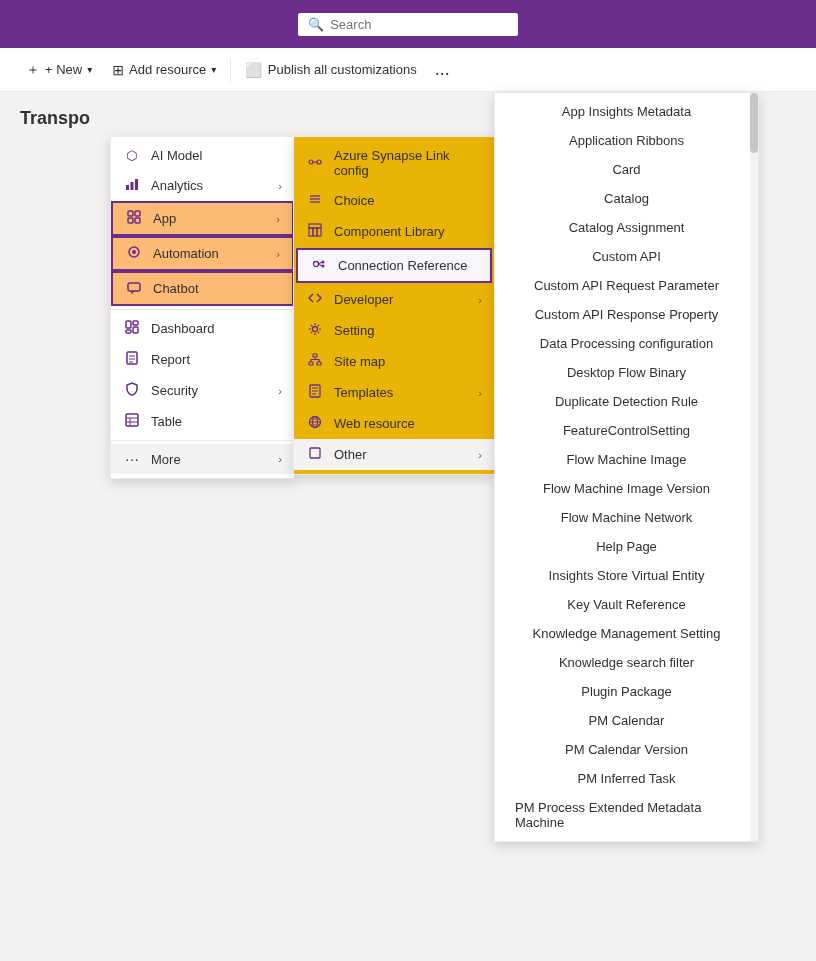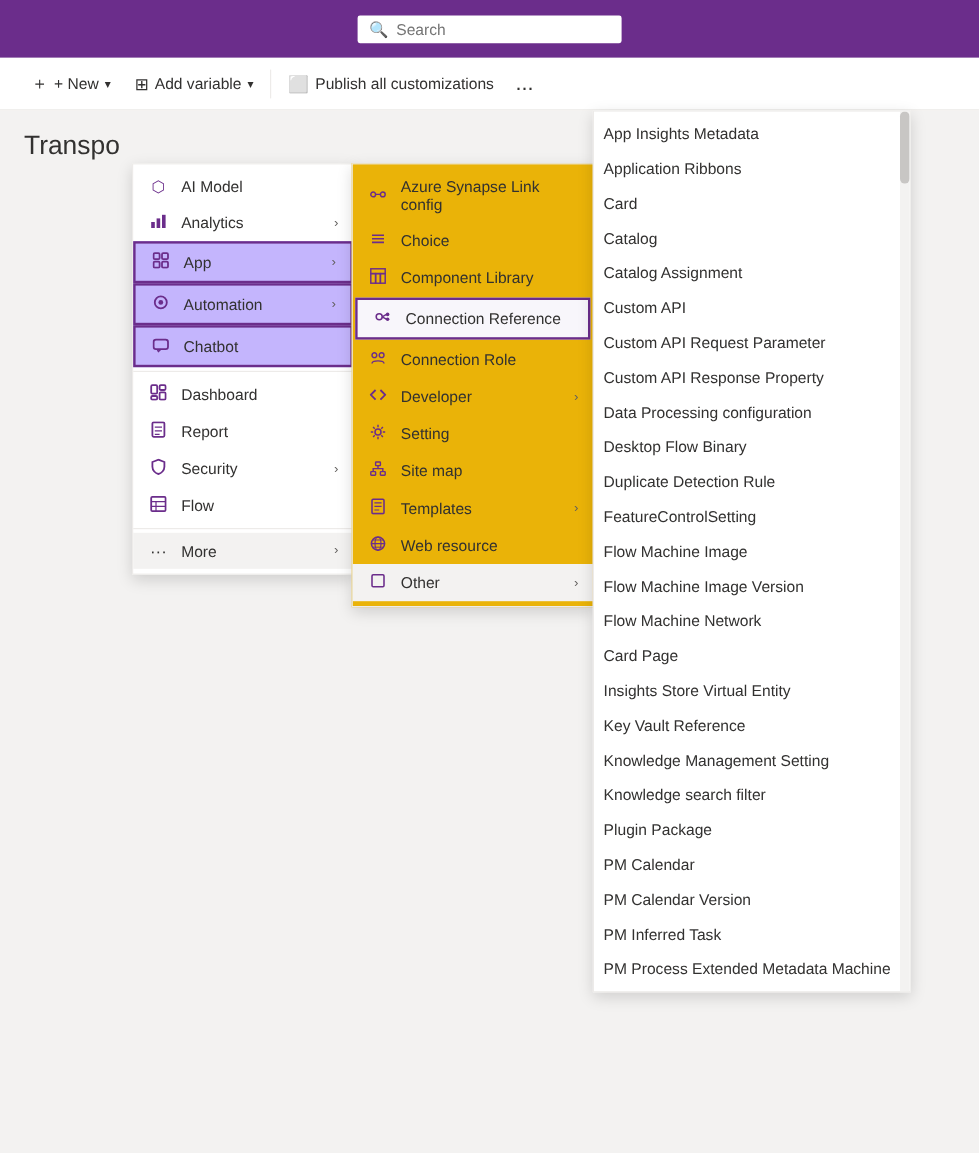--- a/index.html
+++ b/index.html
@@ -67,22 +67,22 @@
     .toolbar-dots { font-size: 18px; color: #323130; cursor: pointer; padding: 6px 8px; }
 
     
     .main-area {
       background: #f3f2f1;
       padding: 16px 20px;
       height: calc(961px - 92px);
       position: relative;
     }
     .page-title {
-      font-size: 22px;
-      font-weight: 400;
+      font-size: 18px;
+      font-weight: 700;
       color: #323130;
       margin-bottom: 12px;
     }
 
     
     .dropdown-l1 {
       position: absolute;
       top: 44px;
       left: 110px;
       background: white;
@@ -100,21 +100,21 @@
       color: #323130;
       cursor: pointer;
       gap: 10px;
       position: relative;
     }
     .menu-item.selected, .menu-item.highlighted {
       background: #f3f2f1;
     }
     .menu-item.active-border {
       border: 2px solid #6b2d8b;
-      background: #c4b5fd;
+      background: #fdba74;
     }
     .menu-icon { font-size: 14px; color: #6b2d8b; width: 18px; text-align: center; flex-shrink: 0; }
     .menu-chevron { margin-left: auto; font-size: 11px; color: #605e5c; }
     .menu-divider { height: 1px; background: #edebe9; margin: 3px 0; }
 
     
     .dropdown-l2 {
       position: absolute;
       top: 44px;
       left: 293px;
@@ -134,21 +134,22 @@
       background: white;
       border: 1px solid #edebe9;
       box-shadow: 0 4px 12px rgba(0,0,0,0.15);
       width: 265px;
       z-index: 102;
       padding: 4px 0;
       overflow-y: auto;
       max-height: 920px;
     }
     .dropdown-l3 .menu-item {
-      padding: 7px 8px;
+      padding: 7px 20px;
+      justify-content: center;
     }
 
     
     .scrollbar-track {
       position: absolute;
       right: 0;
       top: 0;
       width: 8px;
       height: 100%;
       background: #f3f2f1;
@@ -174,21 +175,21 @@
 </div>
 
 <div class="toolbar">
   <div class="toolbar-btn">
     <span class="toolbar-icon">＋</span>
     <span>+ New</span>
     <span style="font-size:10px;">▾</span>
   </div>
   <div class="toolbar-btn">
     <span class="toolbar-icon">⊞</span>
-    <span>Add variable</span>
+    <span>Add resource</span>
     <span style="font-size:10px;">▾</span>
   </div>
   <div class="toolbar-divider"></div>
   <div class="toolbar-btn">
     <span class="toolbar-icon">⬜</span>
     <span>Publish all customizations</span>
   </div>
   <div class="toolbar-dots">...</div>
 </div>
 
@@ -286,21 +287,21 @@
 
     <div class="menu-item">
       <span class="menu-icon">
         <svg width="14" height="14" viewBox="0 0 14 14">
             <rect x="1" y="1" width="12" height="12" rx="1" fill="none" stroke="#6b2d8b" stroke-width="1.5"></rect>
             <line x1="1" y1="5" x2="13" y2="5" stroke="#6b2d8b" stroke-width="1"></line>
             <line x1="1" y1="9" x2="13" y2="9" stroke="#6b2d8b" stroke-width="1"></line>
             <line x1="5" y1="5" x2="5" y2="13" stroke="#6b2d8b" stroke-width="1"></line>
           </svg>
       </span>
-      <span>Flow</span>
+      <span>Table</span>
     </div>
 
     <div class="menu-divider"></div>
 
     <div class="menu-item selected" style="background:#f3f2f1;">
       <span class="menu-icon" style="color:#323130;">···</span>
       <span>More</span>
       <span class="menu-chevron">›</span>
     </div>
   </div>
@@ -346,30 +347,20 @@
         <svg width="14" height="14" viewBox="0 0 14 14">
             <circle cx="4" cy="7" r="2.5" fill="none" stroke="#6b2d8b" stroke-width="1.3"></circle>
             <path d="M6.5 7 L10 5 M6.5 7 L10 9" stroke="#6b2d8b" stroke-width="1.2" fill="none"></path>
             <circle cx="11" cy="5" r="1.5" fill="#6b2d8b"></circle>
             <circle cx="11" cy="9" r="1.5" fill="#6b2d8b"></circle>
           </svg>
       </span>
       <span>Connection Reference</span>
     </div>
 
-    <div class="menu-item">
-      <span class="menu-icon">
-        <svg width="14" height="14" viewBox="0 0 14 14">
-            <circle cx="4" cy="5" r="2" fill="none" stroke="#6b2d8b" stroke-width="1.2"></circle>
-            <circle cx="10" cy="5" r="2" fill="none" stroke="#6b2d8b" stroke-width="1.2"></circle>
-            <path d="M2 12 C2 9 12 9 12 12" fill="none" stroke="#6b2d8b" stroke-width="1.2"></path>
-          </svg>
-      </span>
-      <span>Connection Role</span>
-    </div>
 
     <div class="menu-item">
       <span class="menu-icon">
         <svg width="14" height="14" viewBox="0 0 14 14">
             <path d="M9 3 L13 7 L9 11" fill="none" stroke="#6b2d8b" stroke-width="1.5"></path>
             <path d="M5 3 L1 7 L5 11" fill="none" stroke="#6b2d8b" stroke-width="1.5"></path>
           </svg>
       </span>
       <span>Developer</span>
       <span class="menu-chevron">›</span>
@@ -479,21 +470,21 @@
     <div class="menu-item">
       <span>Flow Machine Image</span>
     </div>
     <div class="menu-item">
       <span>Flow Machine Image Version</span>
     </div>
     <div class="menu-item">
       <span>Flow Machine Network</span>
     </div>
     <div class="menu-item">
-      <span>Card Page</span>
+      <span>Help Page</span>
     </div>
     <div class="menu-item">
       <span>Insights Store Virtual Entity</span>
     </div>
     <div class="menu-item">
       <span>Key Vault Reference</span>
     </div>
     <div class="menu-item">
       <span>Knowledge Management Setting</span>
     </div>

